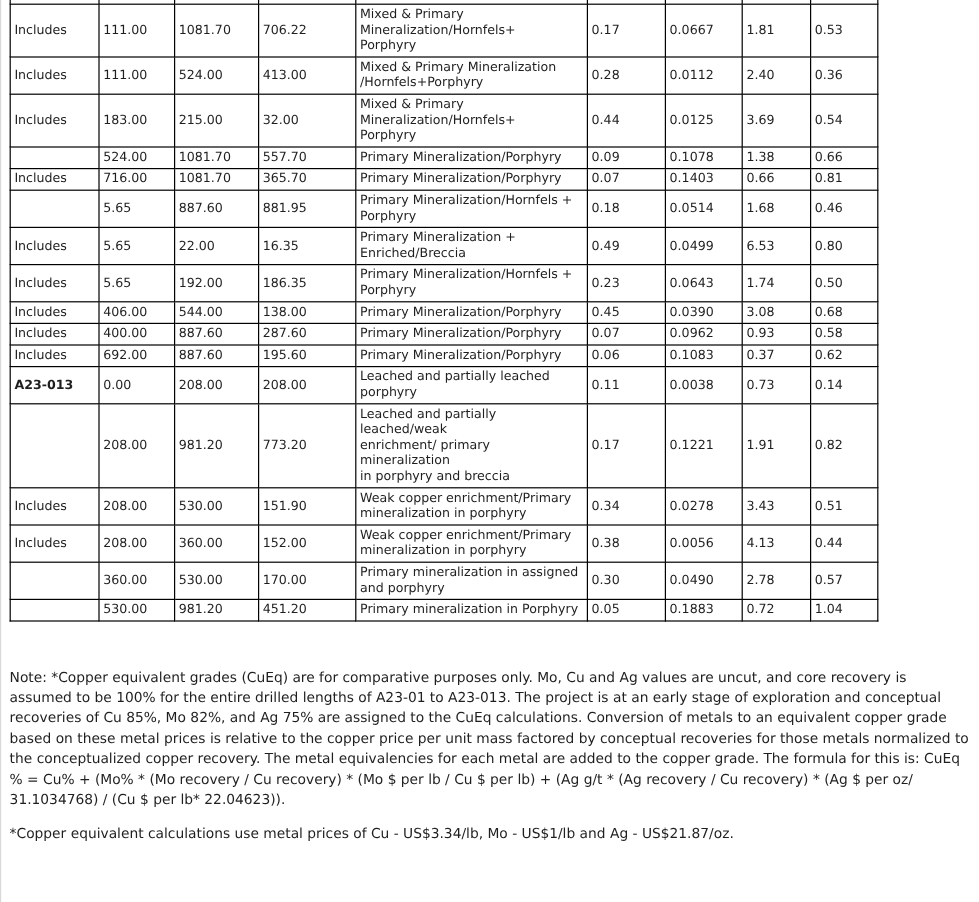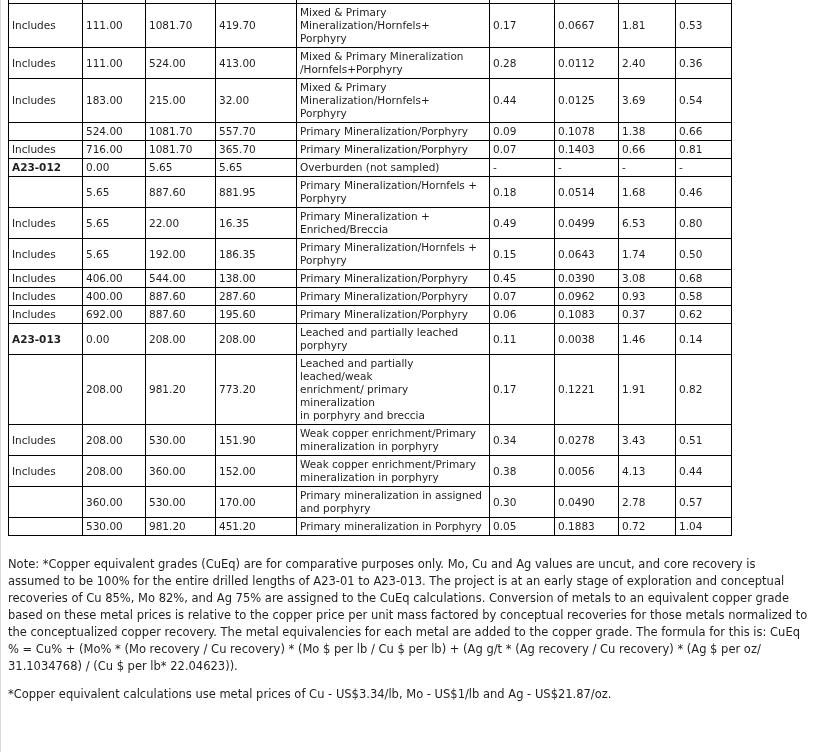--- a/index.html
+++ b/index.html
@@ -105,21 +105,21 @@
       <td></td>
       <td></td>
       <td></td>
       <td></td>
       <td></td>
     </tr>
   <tr>
         <td class="col-label">Includes</td>
         <td class="col-from">111.00</td>
         <td class="col-to">1081.70</td>
-        <td class="col-length">419.70</td>
+        <td class="col-length">706.22</td>
         <td class="col-desc">Mixed &amp; Primary
 Mineralization/Hornfels+
 Porphyry</td>
         <td class="col-cueq">0.17</td>
         <td class="col-mo">0.0667</td>
         <td class="col-cu">1.81</td>
         <td class="col-ag">0.53</td>
       </tr>
       <tr>
         <td class="col-label">Includes</td>
@@ -162,31 +162,20 @@
         <td class="col-from">716.00</td>
         <td class="col-to">1081.70</td>
         <td class="col-length">365.70</td>
         <td class="col-desc">Primary Mineralization/Porphyry</td>
         <td class="col-cueq">0.07</td>
         <td class="col-mo">0.1403</td>
         <td class="col-cu">0.66</td>
         <td class="col-ag">0.81</td>
       </tr>
       <tr>
-        <td class="col-label hole-id">A23-012</td>
-        <td class="col-from">0.00</td>
-        <td class="col-to">5.65</td>
-        <td class="col-length">5.65</td>
-        <td class="col-desc">Overburden (not sampled)</td>
-        <td class="col-cueq">-</td>
-        <td class="col-mo">-</td>
-        <td class="col-cu">-</td>
-        <td class="col-ag">-</td>
-      </tr>
-      <tr>
         <td class="col-label"></td>
         <td class="col-from">5.65</td>
         <td class="col-to">887.60</td>
         <td class="col-length">881.95</td>
         <td class="col-desc">Primary Mineralization/Hornfels +
 Porphyry</td>
         <td class="col-cueq">0.18</td>
         <td class="col-mo">0.0514</td>
         <td class="col-cu">1.68</td>
         <td class="col-ag">0.46</td>
@@ -203,21 +192,21 @@
         <td class="col-cu">6.53</td>
         <td class="col-ag">0.80</td>
       </tr>
       <tr>
         <td class="col-label">Includes</td>
         <td class="col-from">5.65</td>
         <td class="col-to">192.00</td>
         <td class="col-length">186.35</td>
         <td class="col-desc">Primary Mineralization/Hornfels +
 Porphyry</td>
-        <td class="col-cueq">0.15</td>
+        <td class="col-cueq">0.23</td>
         <td class="col-mo">0.0643</td>
         <td class="col-cu">1.74</td>
         <td class="col-ag">0.50</td>
       </tr>
       <tr>
         <td class="col-label">Includes</td>
         <td class="col-from">406.00</td>
         <td class="col-to">544.00</td>
         <td class="col-length">138.00</td>
         <td class="col-desc">Primary Mineralization/Porphyry</td>
@@ -250,21 +239,21 @@
       </tr>
       <tr>
         <td class="col-label hole-id">A23-013</td>
         <td class="col-from">0.00</td>
         <td class="col-to">208.00</td>
         <td class="col-length">208.00</td>
         <td class="col-desc">Leached and partially leached
 porphyry</td>
         <td class="col-cueq">0.11</td>
         <td class="col-mo">0.0038</td>
-        <td class="col-cu">1.46</td>
+        <td class="col-cu">0.73</td>
         <td class="col-ag">0.14</td>
       </tr>
       <tr>
         <td class="col-label"></td>
         <td class="col-from">208.00</td>
         <td class="col-to">981.20</td>
         <td class="col-length">773.20</td>
         <td class="col-desc">Leached and partially leached/weak
 enrichment/ primary mineralization
 in porphyry and breccia</td>

